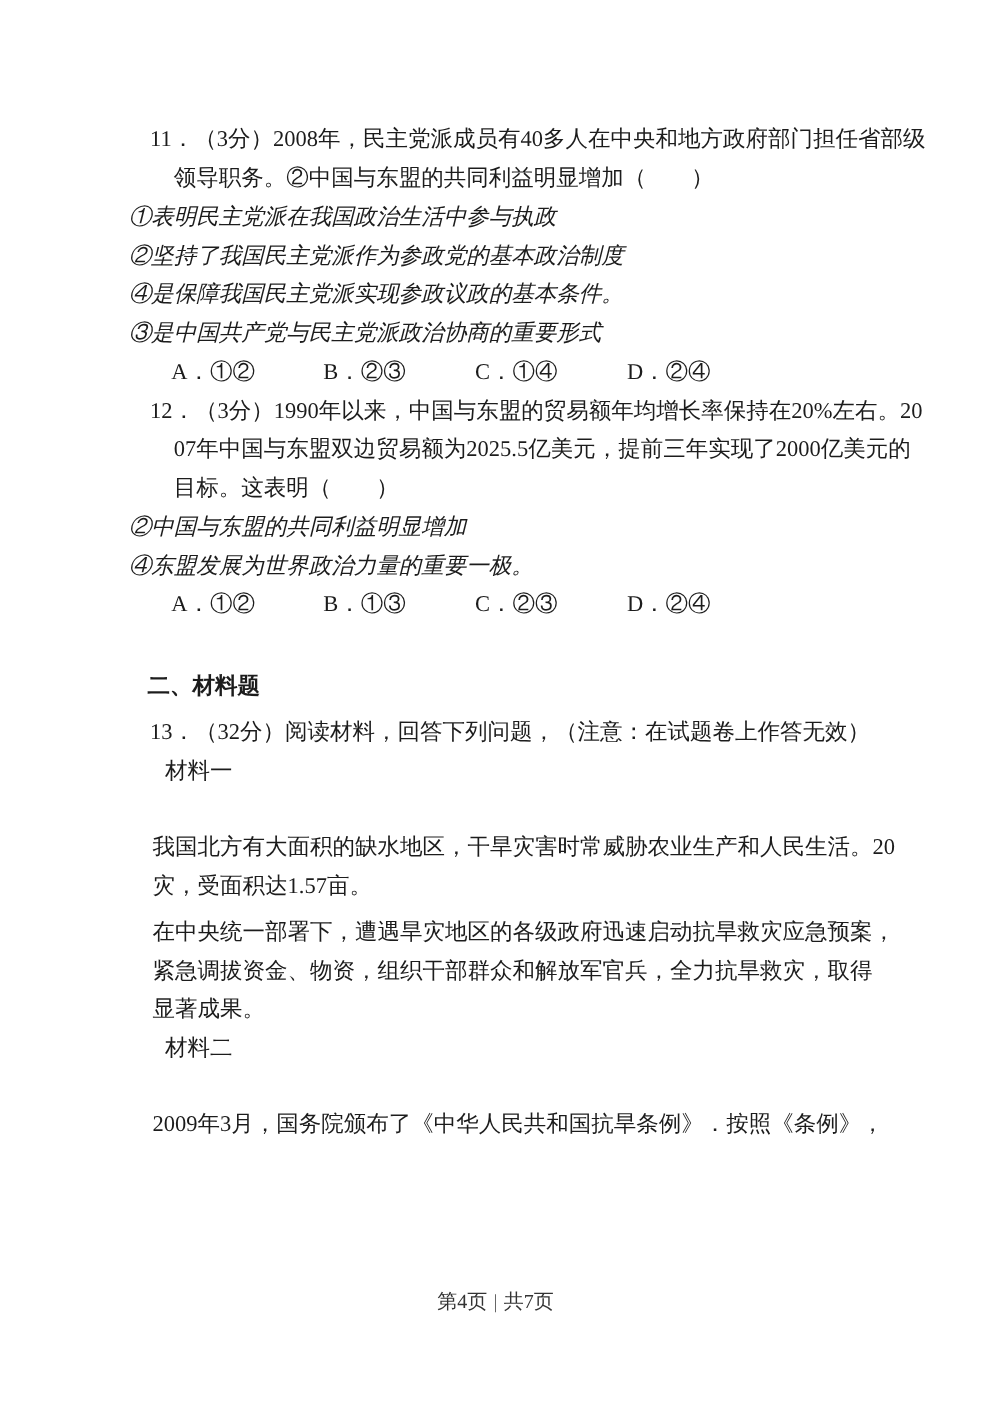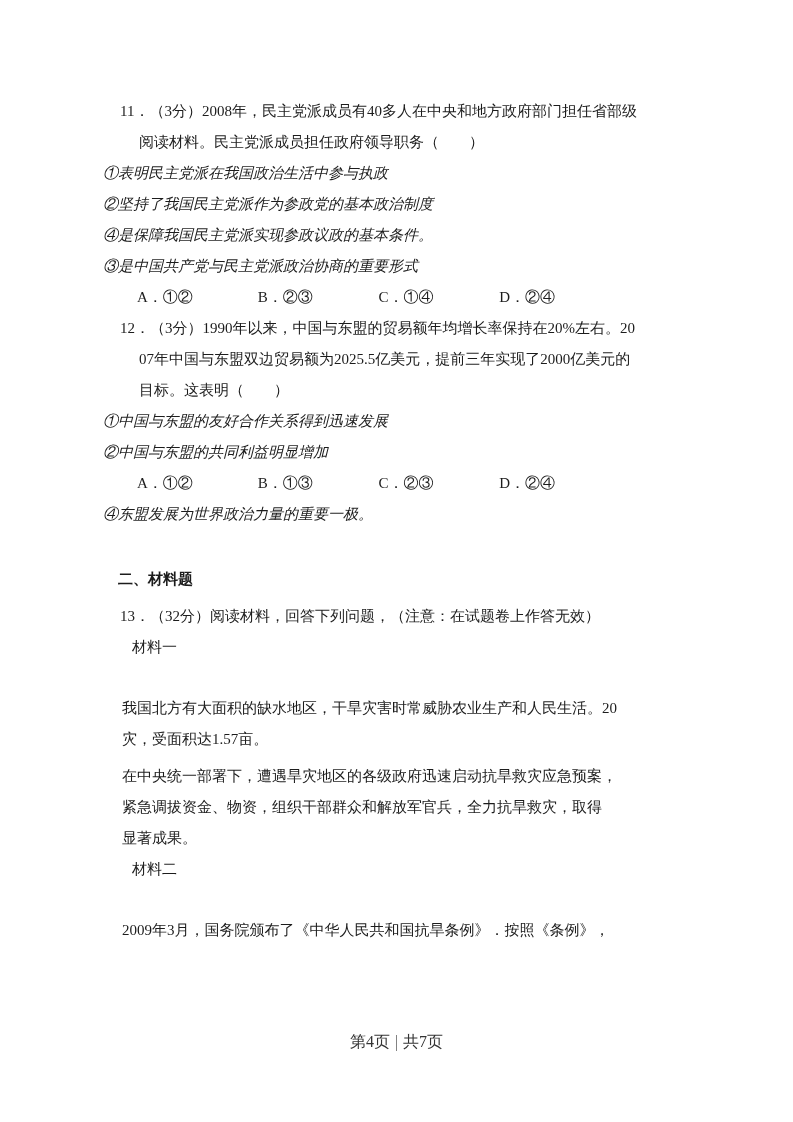--- a/index.html
+++ b/index.html
@@ -8,21 +8,21 @@
     width: 793px; height: 1122px;
     position: relative;
     overflow: hidden;
     font-family: "Liberation Serif", "DejaVu Serif", serif;
     color: #1c1c1c;
   }
   .page { position: absolute; inset: 0; background: #ffffff; }
   .content {
     position: absolute; top: 0; left: 0; width: 793px;
     padding: 96px 70px 0 103px;
-    font-size: 15px;
+    font-size: 18px;
   }
   .line { line-height: 31px; white-space: nowrap; }
   .q-first { margin-left: 17px; }
   .q-cont  { margin-left: 36px; }
   .statement { margin-left: 0; font-style: italic; }
   .options-row { margin-left: 34px; }
   .opt { display: inline-block; width: 117px; }
   .opt.last { width: auto; }
   .sec-heading { margin-left: 15px; margin-top: 34px; font-weight: bold; }
   .q13 { margin-top: 6px; }
@@ -38,46 +38,45 @@
   .footer .sep { color: #666666; margin: 0 5px; }
 </style>
 </head>
 <body>
 
 <div class="page">
   <div class="content">
 
     <section>
       <div class="line q-first">11．（3分）2008年，民主党派成员有40多人在中央和地方政府部门担任省部级</div>
-      <div class="line q-cont">阅读材料。民主党派成员担任政府领导职务（　　）</div>
+      <div class="line q-cont">领导职务。②中国与东盟的共同利益明显增加（　　）</div>
       <div class="line statement">①表明民主党派在我国政治生活中参与执政</div>
       <div class="line statement">②坚持了我国民主党派作为参政党的基本政治制度</div>
       <div class="line statement">④是保障我国民主党派实现参政议政的基本条件。</div>
       <div class="line statement">③是中国共产党与民主党派政治协商的重要形式</div>
       <div class="line options-row">
         <span class="opt">A．①②</span>
         <span class="opt">B．②③</span>
         <span class="opt">C．①④</span>
         <span class="opt last">D．②④</span>
       </div>
     </section>
 
     <section>
       <div class="line q-first">12．（3分）1990年以来，中国与东盟的贸易额年均增长率保持在20%左右。20</div>
       <div class="line q-cont">07年中国与东盟双边贸易额为2025.5亿美元，提前三年实现了2000亿美元的</div>
       <div class="line q-cont">目标。这表明（　　）</div>
-      <div class="line statement">①中国与东盟的友好合作关系得到迅速发展</div>
       <div class="line statement">②中国与东盟的共同利益明显增加</div>
+      <div class="line statement">④东盟发展为世界政治力量的重要一极。</div>
       <div class="line options-row">
         <span class="opt">A．①②</span>
         <span class="opt">B．①③</span>
         <span class="opt">C．②③</span>
         <span class="opt last">D．②④</span>
       </div>
-      <div class="line statement">④东盟发展为世界政治力量的重要一极。</div>
     </section>
 
     <section>
       <div class="line sec-heading">二、材料题</div>
       <div class="line q-first q13">13．（32分）阅读材料，回答下列问题，（注意：在试题卷上作答无效）</div>
       <div class="line mat-label">材料一</div>
 
       <div class="line para-line gap-blank">我国北方有大面积的缺水地区，干旱灾害时常威胁农业生产和人民生活。20</div>
       <div class="line para-line">灾，受面积达1.57亩。</div>
 

